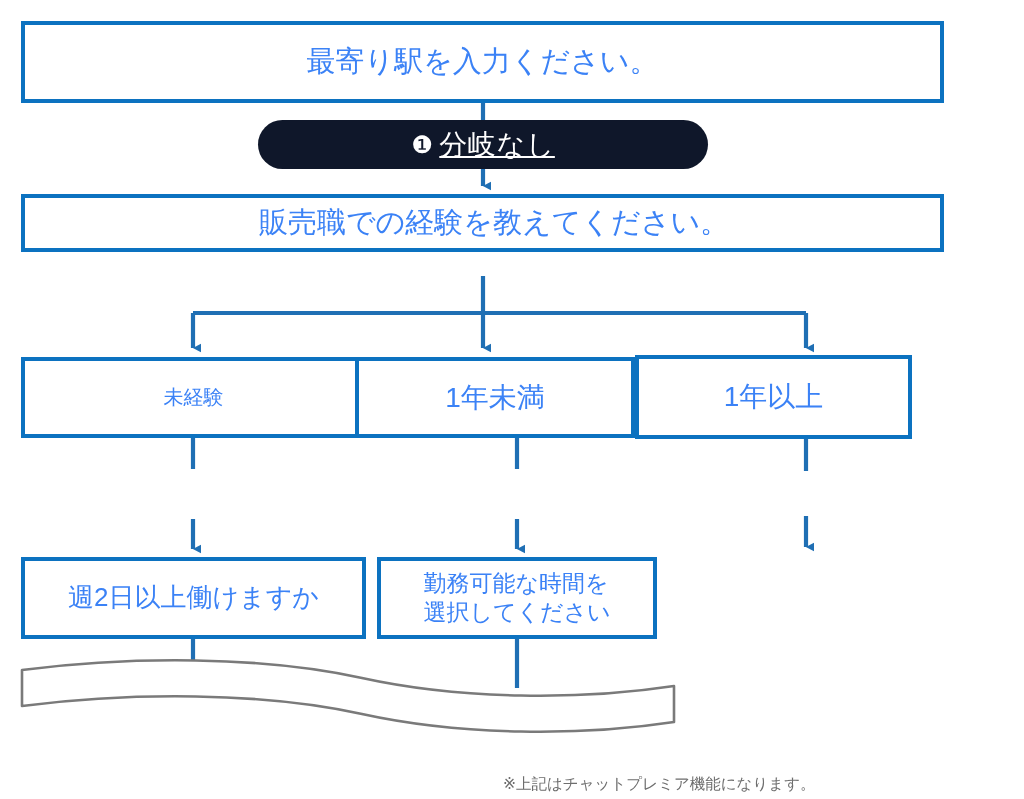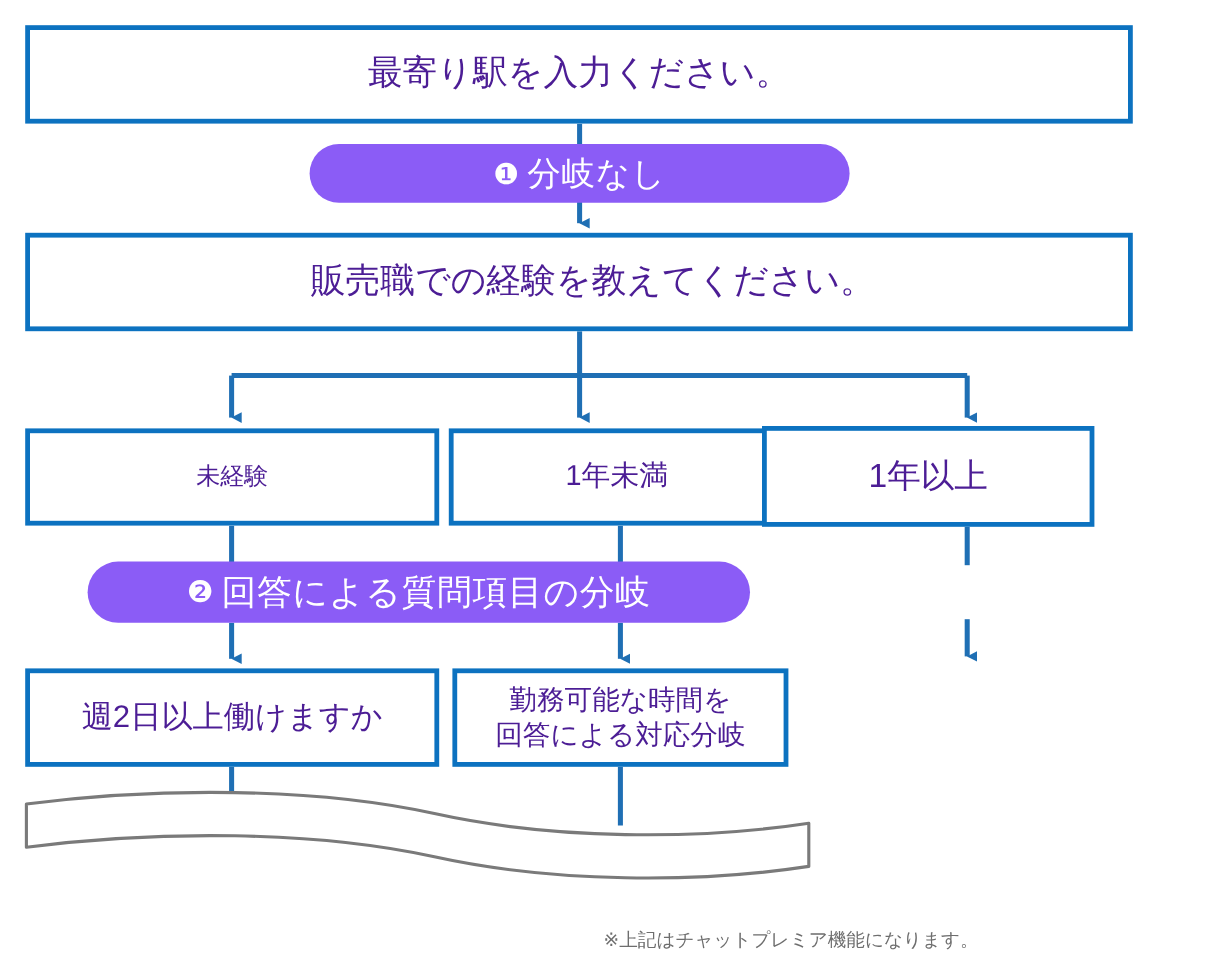--- a/index.html
+++ b/index.html
@@ -29,51 +29,52 @@
   }
 
   .node {
     position: absolute;
     box-sizing: border-box;
     background: #ffffff;
     border: 4px solid #0c72c0;
     display: flex;
     align-items: center;
     justify-content: center;
-    text-align: center;
-    color: #4c1d95;
+    text-align: left;
+    color: #3b82f6;
     line-height: 1.28;
     z-index: 2;
   }
   .node-text {
     display: block;
     white-space: pre-line;
   }
 
   .pill {
     position: absolute;
     box-sizing: border-box;
-    background: #8b5cf6;
+    background: #0f172a;
     color: #ffffff;
     display: flex;
     align-items: center;
     justify-content: center;
     z-index: 3;
+    text-decoration: underline;
   }
   .pill .pill-text {
     display: block;
     letter-spacing: 0.02em;
   }
 
   
   #box-station      { left: 21px;  top: 21px;  width: 923px; height: 82px;  font-size: 29px; }
-  #box-experience   { left: 21px;  top: 194px; width: 923px; height: 82px;  font-size: 29px; padding-left: 23px; }
+  #box-experience   { left: 21px;  top: 194px; width: 923px; height: 58px;  font-size: 29px; padding-left: 23px; }
 
   #box-none         { left: 21px;  top: 357px; width: 345px; height: 81px;  font-size: 20px; }
-  #box-under1       { left: 374px; top: 357px; width: 280px; height: 81px;  font-size: 24px; }
+  #box-under1       { left: 355px; top: 357px; width: 280px; height: 81px;  font-size: 28px; }
   #box-over1        { left: 635px; top: 355px; width: 277px; height: 84px;  font-size: 28px; }
 
   #box-days         { left: 21px;  top: 557px; width: 345px; height: 82px;  font-size: 26px; }
   #box-hours        { left: 377px; top: 557px; width: 280px; height: 82px;  font-size: 23px; }
   #box-schedule     { left: 667px; top: 555px; width: 277px; height: 86px;  font-size: 27px; }
 
   #pill-no-branch   { left: 258px; top: 120px; width: 450px; height: 49px;
                       border-radius: 25px; font-size: 28px; }
   #pill-question-branch { left: 73px; top: 468px; width: 552px; height: 51px;
                       border-radius: 26px; font-size: 29px; }
@@ -173,35 +174,30 @@
   <div class="node" id="box-over1">
     <span class="node-text">1年以上</span>
   </div>
 
   <div class="node" id="box-days">
     <span class="node-text">週2日以上働けますか</span>
   </div>
 
   <div class="node" id="box-hours">
     <span class="node-text">勤務可能な時間を
-回答による対応分岐</span>
+選択してください</span>
   </div>
 
 
   <div class="pill" id="pill-no-branch">
     <span class="pill-text">
       <span class="pill-num">❶</span><span>分岐なし</span>
     </span>
   </div>
 
-  <div class="pill" id="pill-question-branch">
-    <span class="pill-text">
-      <span class="pill-num">❷</span><span>回答による質問項目の分岐</span>
-    </span>
-  </div>
 
 
   <div id="footnotes">
     <span class="footnote-line">※上記はチャットプレミア機能になります。</span>
     
   </div>
 
 </div>
 
 </body></html>

